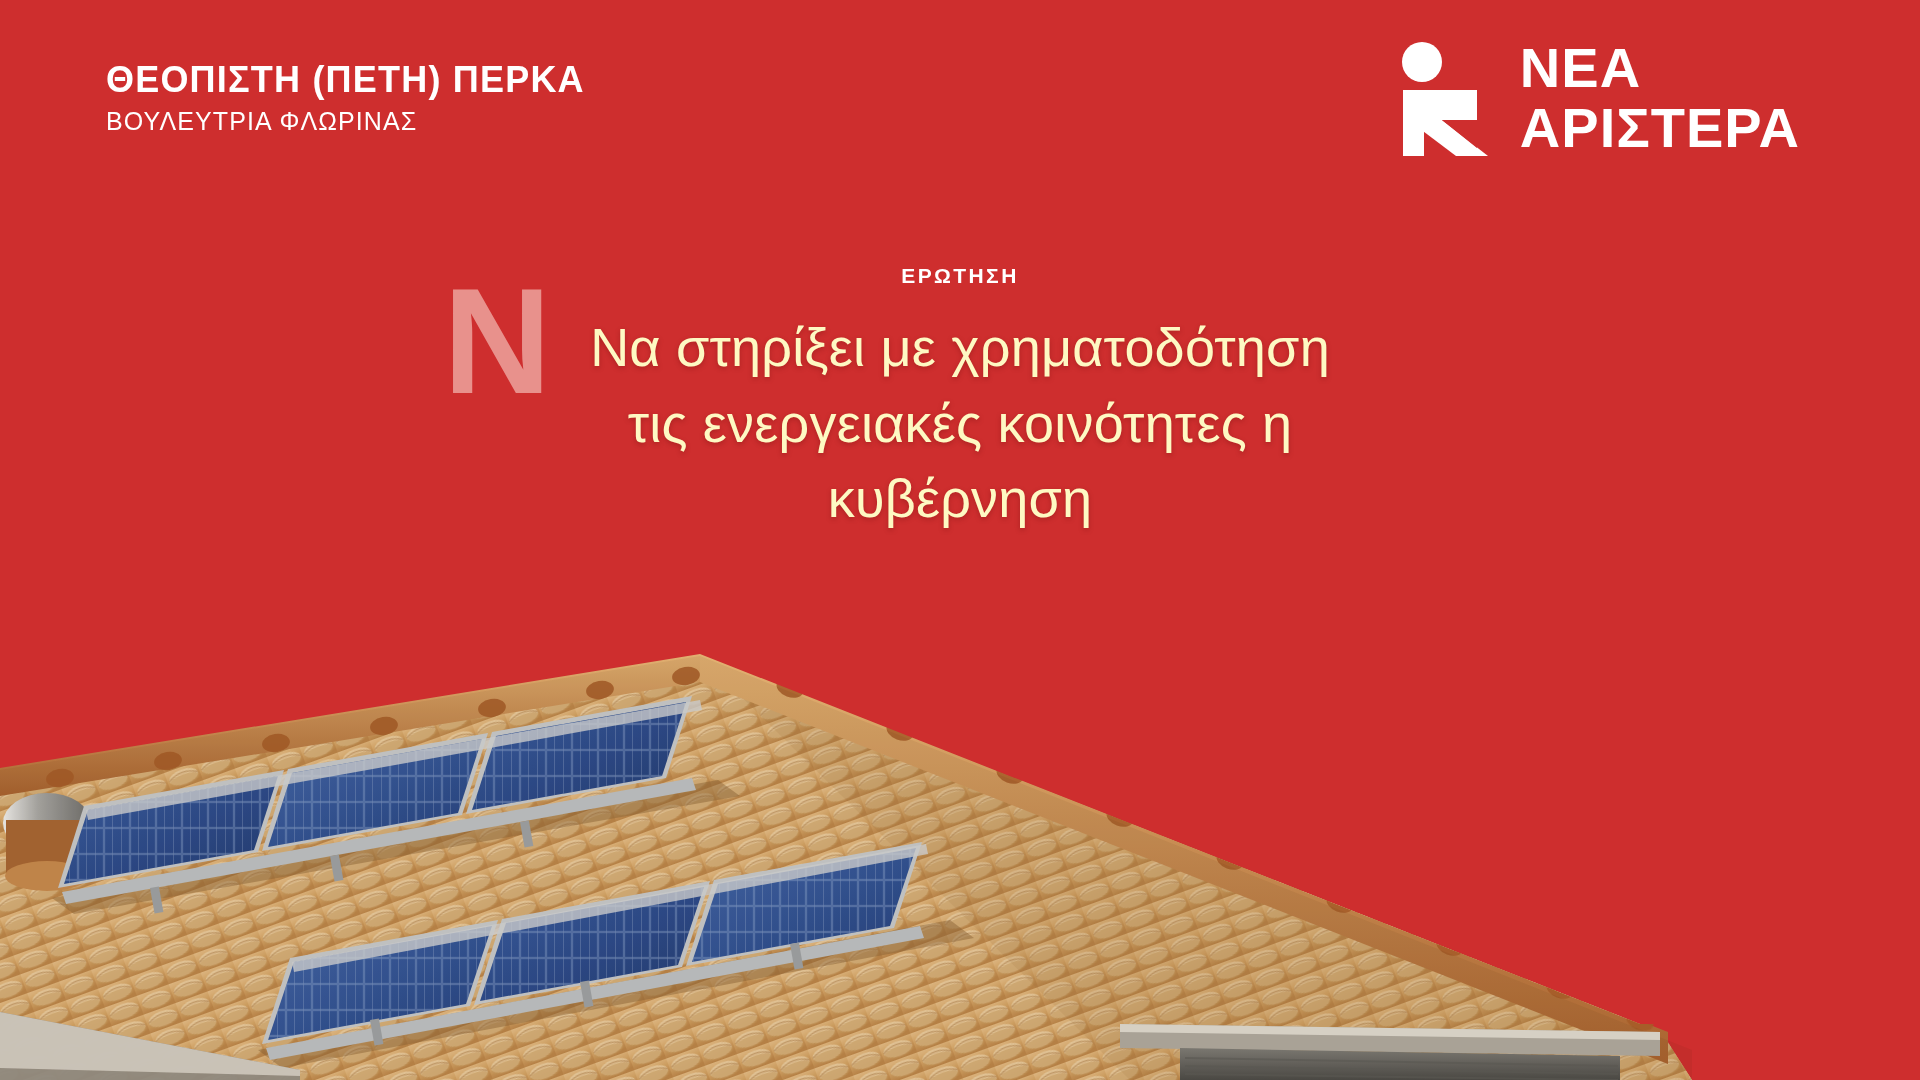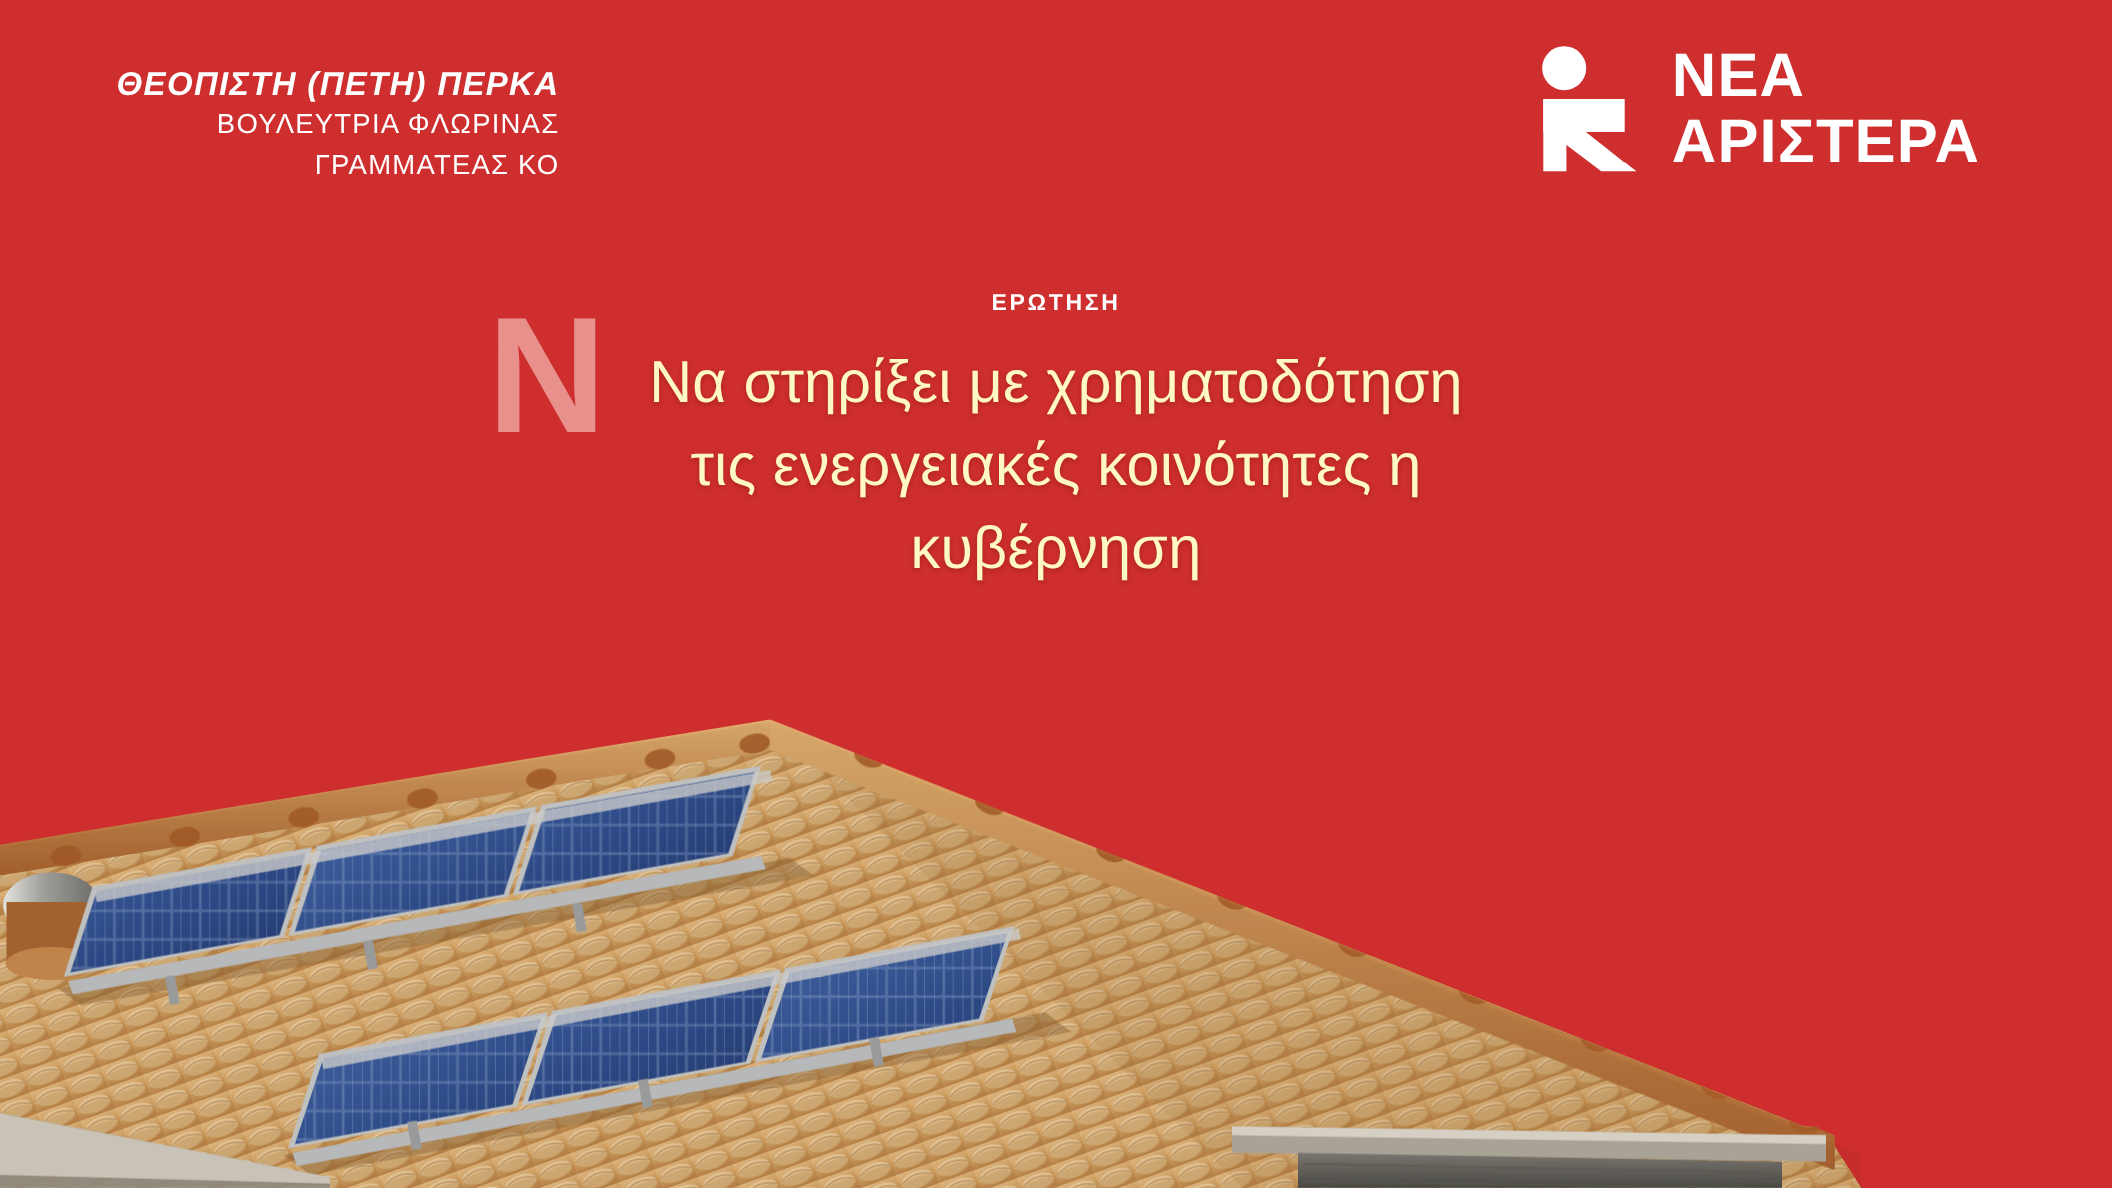--- a/index.html
+++ b/index.html
@@ -19,34 +19,32 @@
   }
 
   
   .speaker-block {
     position:absolute;
     left:106px; top:58px;
     color:#FFFFFF;
     z-index:40;
   }
   .speaker-name {
-    font-size:30px;
+    font-size:36px;
     font-weight:700;
     letter-spacing:1.2px;
     line-height:1.24;
     white-space:nowrap;
-    font-style:italic;
   }
   .speaker-role {
     font-size:25px;
     font-weight:400;
     letter-spacing:1.1px;
     line-height:1.46;
     white-space:nowrap;
-    text-align:right;
   }
 
   
   .logo {
     position:absolute;
     right:120px; top:38px;
     display:flex;
     align-items:center;
     gap:20px;
     z-index:40;
@@ -114,21 +112,20 @@
   .photo svg { display:block; width:100%; height:100%; }
 </style>
 </head>
 <body>
 
 <div class="poster">
 
   <div class="speaker-block">
     <div class="speaker-name">ΘΕΟΠΙΣΤΗ (ΠΕΤΗ) ΠΕΡΚΑ</div>
     <div class="speaker-role">ΒΟΥΛΕΥΤΡΙΑ ΦΛΩΡΙΝΑΣ</div>
-    <div class="speaker-role">ΓΡΑΜΜΑΤΕΑΣ ΚΟ</div>
   </div>
 
   <div class="logo">
     <span class="logo-mark-holder">
       <svg class="logo-mark" viewBox="0 0 116 116" aria-hidden="true">
 
         <circle cx="38" cy="22" r="20" fill="#FFFFFF"></circle>
 
         <rect x="19" y="50" width="21" height="66" fill="#FFFFFF"></rect>
 

